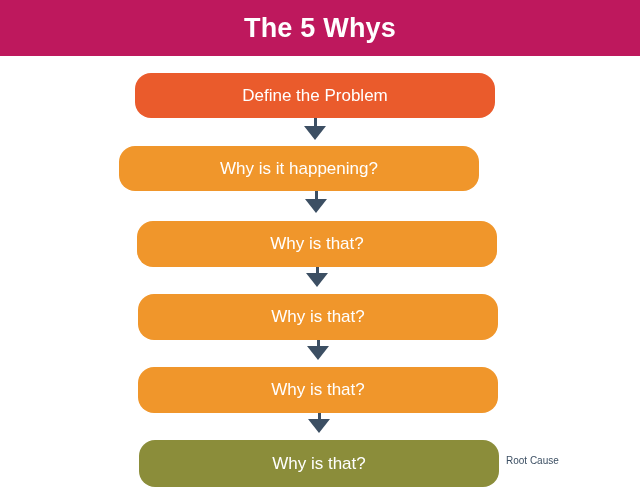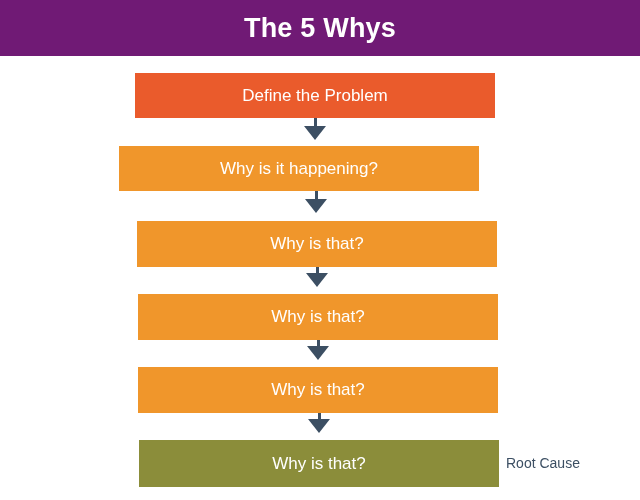--- a/index.html
+++ b/index.html
@@ -18,21 +18,21 @@
     width: 640px;
     height: 500px;
     background: #ffffff;
   }
   .header {
     position: absolute;
     left: 0;
     top: 0;
     width: 640px;
     height: 56px;
-    background: #701a75;
+    background: #be185d;
     display: flex;
     align-items: center;
     justify-content: center;
   }
   .header-title {
     color: #ffffff;
     font-size: 27px;
     font-weight: bold;
     letter-spacing: 0.2px;
   }
@@ -41,20 +41,21 @@
     left: 0;
     top: 56px;
     width: 640px;
   }
   .step {
     position: absolute;
     display: flex;
     align-items: center;
     justify-content: center;
     box-sizing: border-box;
+    border-radius: 16px;
   }
   .step-label {
     color: #ffffff;
     font-size: 17px;
     font-weight: normal;
     text-align: center;
   }
   .arrow-stem {
     position: absolute;
     background: #3c4f63;
@@ -63,21 +64,21 @@
     position: absolute;
     width: 0;
     height: 0;
     border-left: 11px solid transparent;
     border-right: 11px solid transparent;
     border-top: 14px solid #3c4f63;
   }
   .root-cause-label {
     position: absolute;
     color: #3c4f63;
-    font-size: 14px;
+    font-size: 10px;
     white-space: nowrap;
   }
 </style>
 </head>
 <body>
 
 <div id="page">
 
   <div class="header">
     <div class="header-title">The 5 Whys</div>

